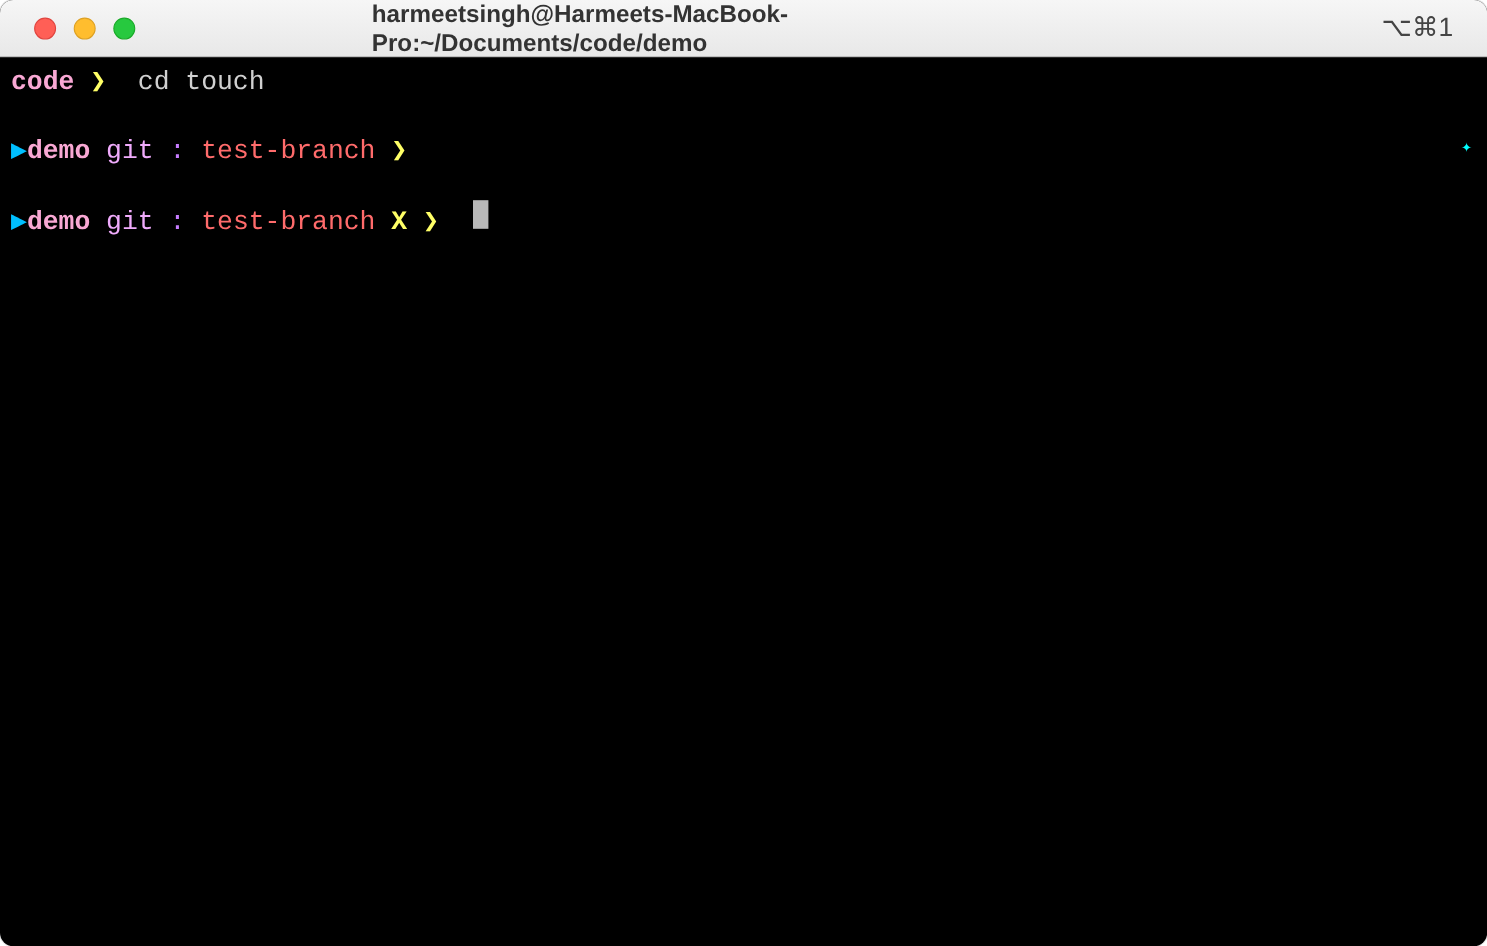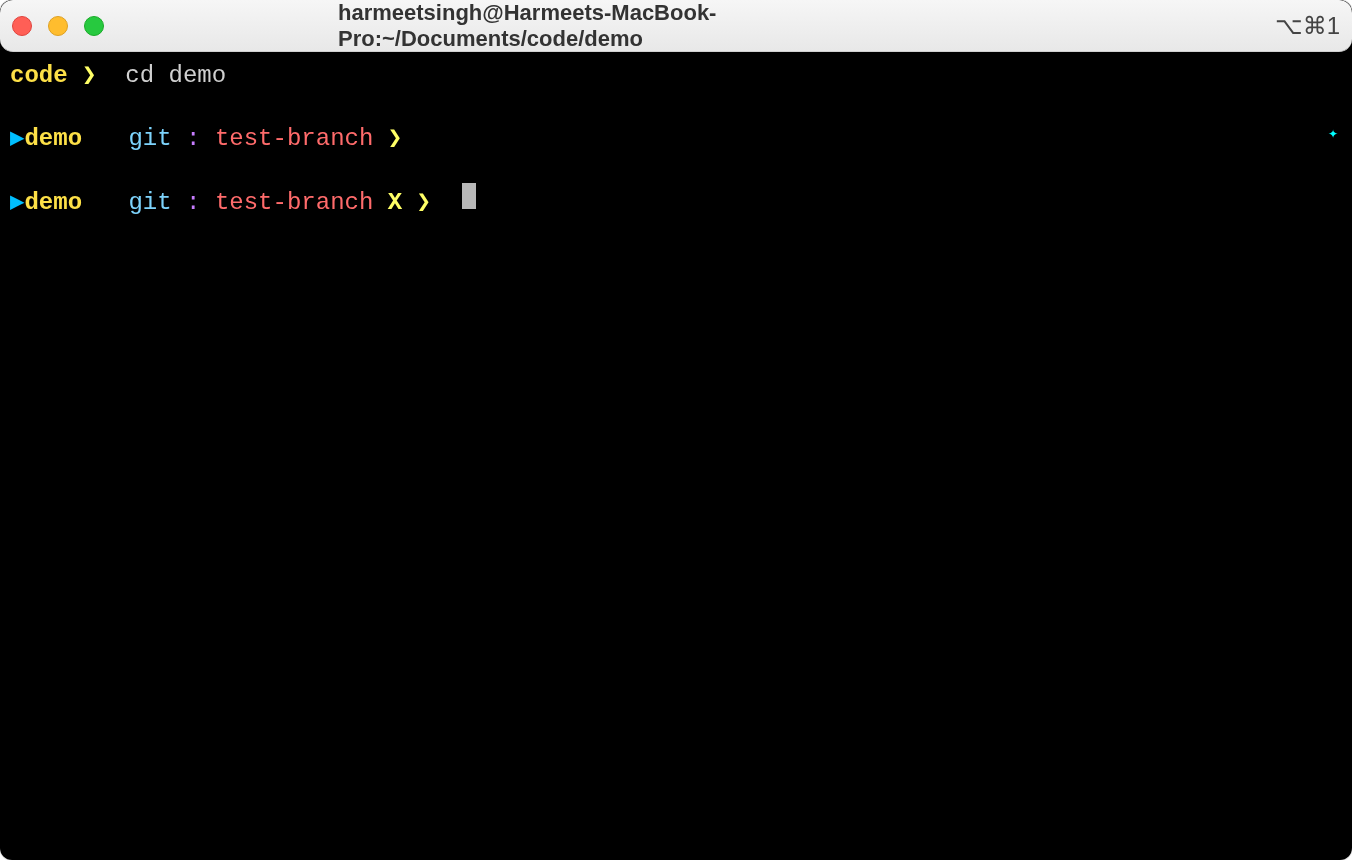--- a/index.html
+++ b/index.html
@@ -24,23 +24,22 @@
       overflow: hidden;
       box-shadow: 0 0 0 1px rgba(0,0,0,0.1);
     }
     
     .titlebar {
       height: 52px;
       background: linear-gradient(to bottom, #f6f6f6, #e8e8e8);
       border-bottom: 1px solid #d0d0d0;
       display: flex;
       align-items: center;
-      padding: 0 12px;
+      padding: 0 31px;
       position: relative;
-      border-radius: 13px;
     }
     
     .traffic-lights {
       display: flex;
       gap: 16px;
       align-items: center;
     }
     
     .traffic-light {
       width: 20px;
@@ -97,27 +96,26 @@
       white-space: pre;
       display: flex;
       align-items: baseline;
     }
     
     .arrow {
       color: #00bfff;
     }
     
     .dir {
-      color: #fde047;
+      color: #f9a8d4;
       font-weight: bold;
     }
     
     .git-label {
-      color: #7dd3fc;
-      margin-left: 32px;
+      color: #f0abfc;
     }
     
     .colon {
       color: #c77dff;
     }
     
     .branch {
       color: #ff6b6b;
       margin-top: 31px;
     }
@@ -162,19 +160,19 @@
       <div class="traffic-light close"></div>
       <div class="traffic-light minimize"></div>
       <div class="traffic-light zoom"></div>
     </div>
     <div class="title">harmeetsingh@Harmeets-MacBook-Pro:~/Documents/code/demo</div>
     <div class="titlebar-right">⌥⌘1</div>
   </div>
 
   <div class="terminal-body">
     <div id="lines-container">
-        <div class="line"><span class="dir">code</span><span> </span><span class="chevron">❯</span><span>  </span><span class="cmd">cd demo</span></div>
+        <div class="line"><span class="dir">code</span><span> </span><span class="chevron">❯</span><span>  </span><span class="cmd">cd touch</span></div>
         <div class="line"><span class="arrow">▶</span><span class="dir">demo</span><span> </span><span class="git-label">git</span><span> </span><span class="colon">:</span><span> </span><span class="branch">test-branch</span><span> </span><span class="chevron">❯</span><span>  </span></div>
         <div class="line"><span class="arrow">▶</span><span class="dir">demo</span><span> </span><span class="git-label">git</span><span> </span><span class="colon">:</span><span> </span><span class="branch">test-branch</span><span> </span><span class="dirty">X</span><span> </span><span class="chevron">❯</span><span>  </span><span class="cursor"></span></div>
       </div>
     <div class="star">✦</div>
   </div>
 </div>
 
 </body></html>

